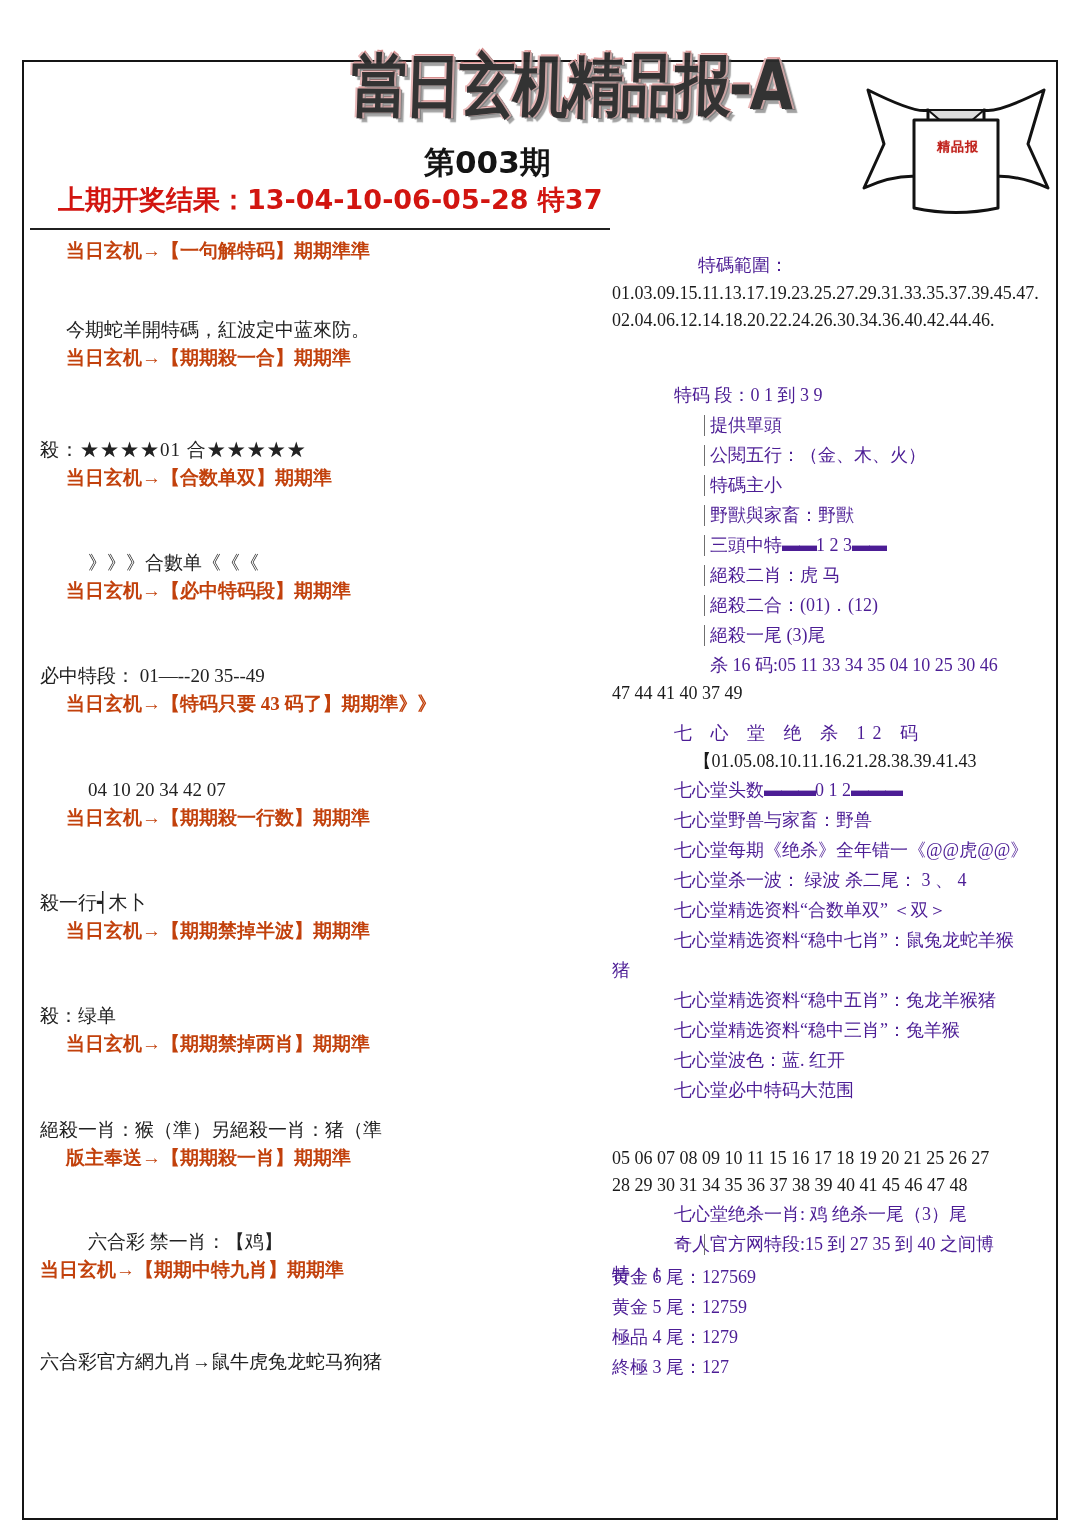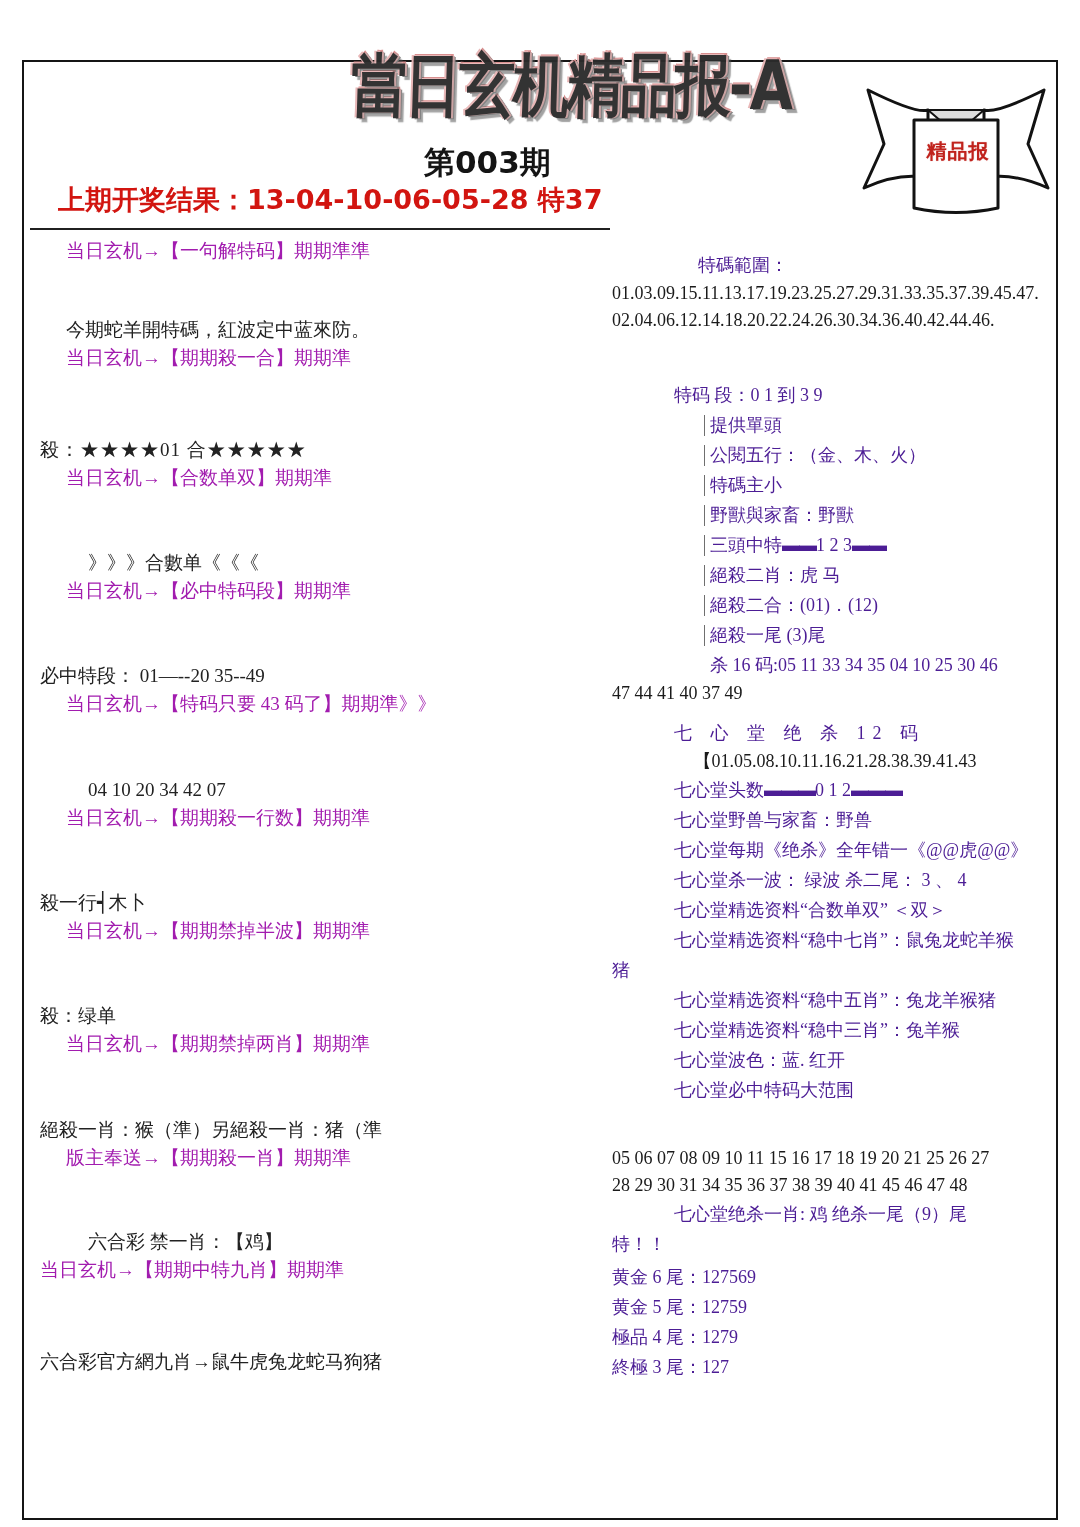--- a/index.html
+++ b/index.html
@@ -92,21 +92,21 @@
     height: 142px;
   }
   #ribbon-logo svg { display:block; width:200px; height:142px; }
   #ribbon-label {
     position: absolute;
     left: 58px;
     top: 58px;
     width: 88px;
     text-align: center;
     font-family: "DejaVu Sans", sans-serif;
-    font-size: 20px;
+    font-size: 13px;
     font-weight: bold;
     color: #c0221c;
     letter-spacing: 1px;
     text-shadow: 0 0 1px rgba(192,34,28,.5);
   }
 
   
   #header-rule {
     position: absolute;
     left: 30px;
@@ -135,24 +135,24 @@
   
   .lblock { position: absolute; width: 580px; }
   .lhead {
     font-size: 19px;
     line-height: 27px;
     white-space: nowrap;
     color: #222;
   }
   .lsub {
     font-size: 19px;
-    font-weight: normal;
+    font-weight: bold;
     line-height: 29px;
     white-space: nowrap;
-    color: #a21caf;
+    color: #c2410c;
     padding-left: 18px;
   }
   .ind-1 { padding-left: 36px; }
   .ind-3 { padding-left: 10px; }
   .ind-4 { padding-left: 58px; }
   .stars { letter-spacing: 1px; }
 
   
   .rline {
     font-size: 18px;
@@ -305,21 +305,22 @@
     <div class="rline r-ind-c">七心堂杀一波： 绿波 杀二尾： 3 、 4</div>
     <div class="rline r-ind-c">七心堂精选资料“合数单双” ＜双＞</div>
     <div class="rline r-ind-c">七心堂精选资料“稳中七肖”：鼠兔龙蛇羊猴</div>
     <div class="rline" style="padding-left:0px;">猪</div>
     <div class="rline r-ind-c">七心堂精选资料“稳中五肖”：兔龙羊猴猪</div>
     <div class="rline r-ind-c">七心堂精选资料“稳中三肖”：兔羊猴</div>
     <div class="rline r-ind-c">七心堂波色：蓝. 红开</div>
     <div class="rline r-ind-c">七心堂必中特码大范围</div>
     <div class="rnum" style="padding-left:0px;margin-top:40px;">05 06 07 08 09 10 11 15 16 17 18 19 20 21 25 26 27</div>
     <div class="rnum" style="padding-left:0px;">28 29 30 31 34 35 36 37 38 39 40 41 45 46 47 48</div>
-    <div class="rline r-ind-c">七心堂绝杀一肖: 鸡 绝杀一尾（9）尾</div>
+    <div class="rline r-ind-c">七心堂绝杀一肖: 鸡 绝杀一尾（3）尾</div>
+    <div class="rline r-ind-c r-tick" style="--t:0;">奇人官方网特段:15 到 27 35 到 40 之间博</div>
     <div class="rline" style="padding-left:0px;">特！！</div>
   </div>
 
   <div class="rblock" style="top:1026px;">
     <div class="rline" style="padding-left:0px;">
       <span>黄金 6 尾：</span><span>127569</span>
     </div>
     <div class="rline" style="padding-left:0px;">
       <span>黄金 5 尾：</span><span>12759</span>
     </div>

